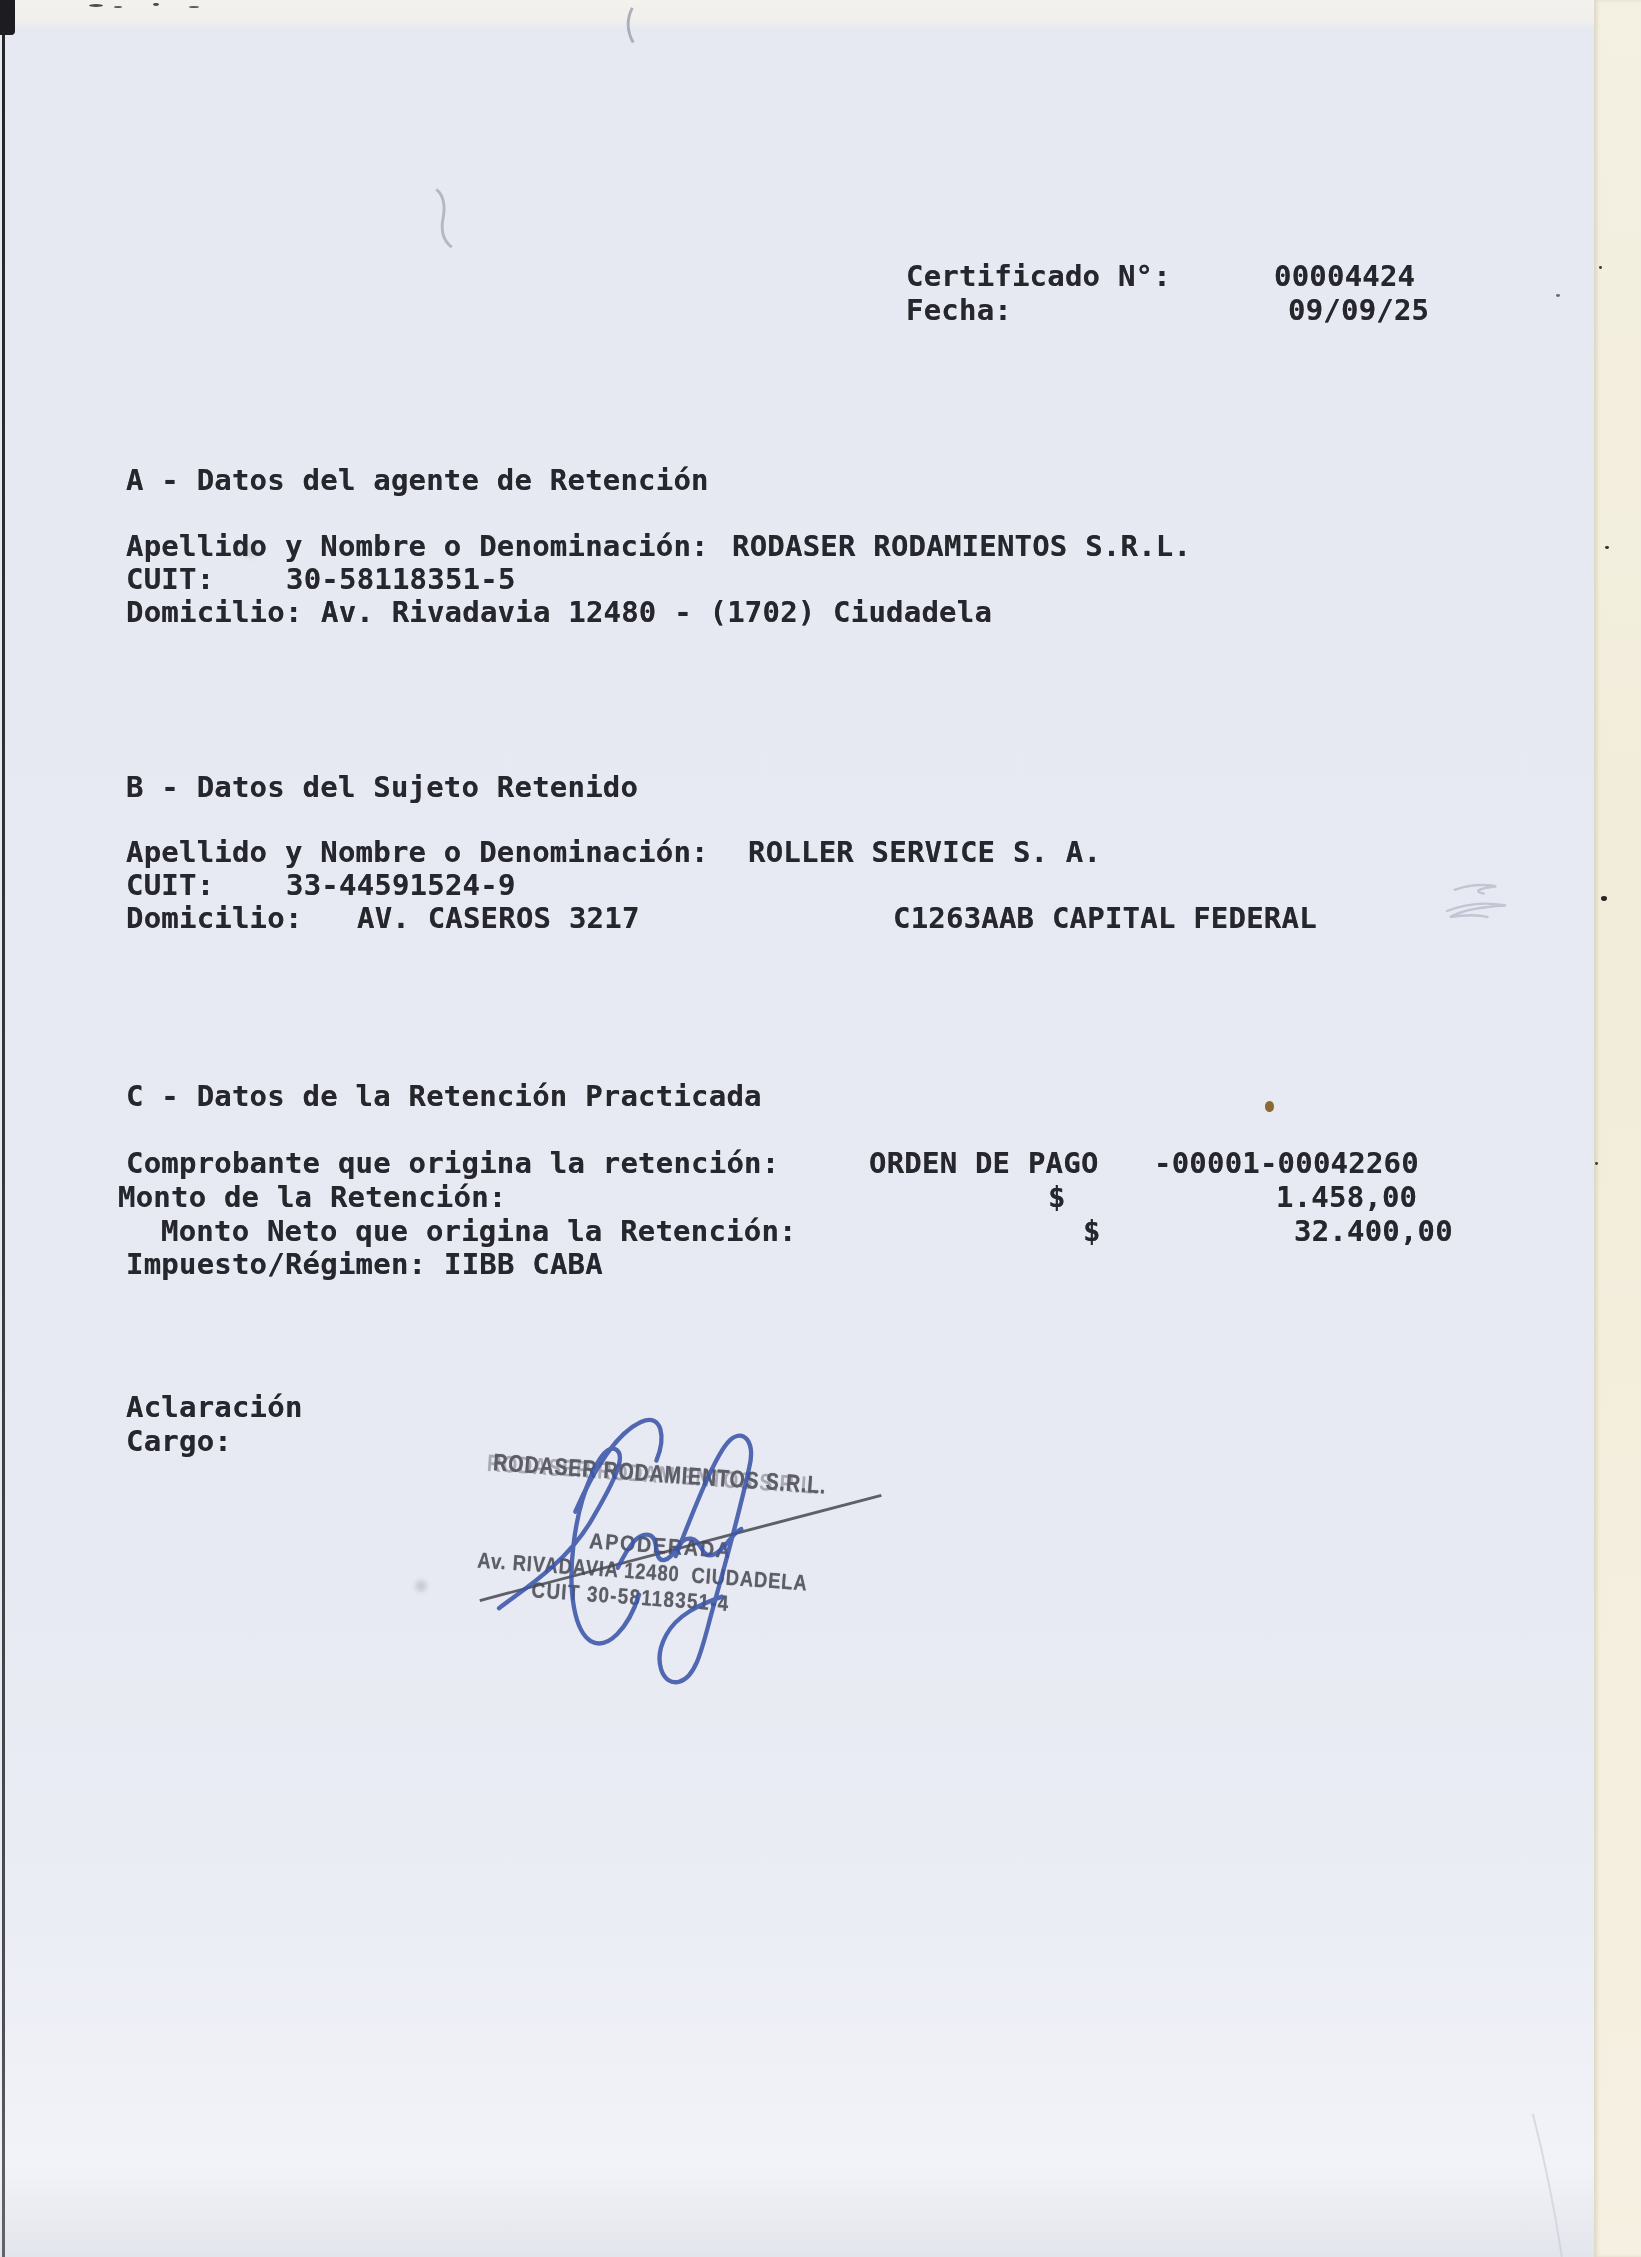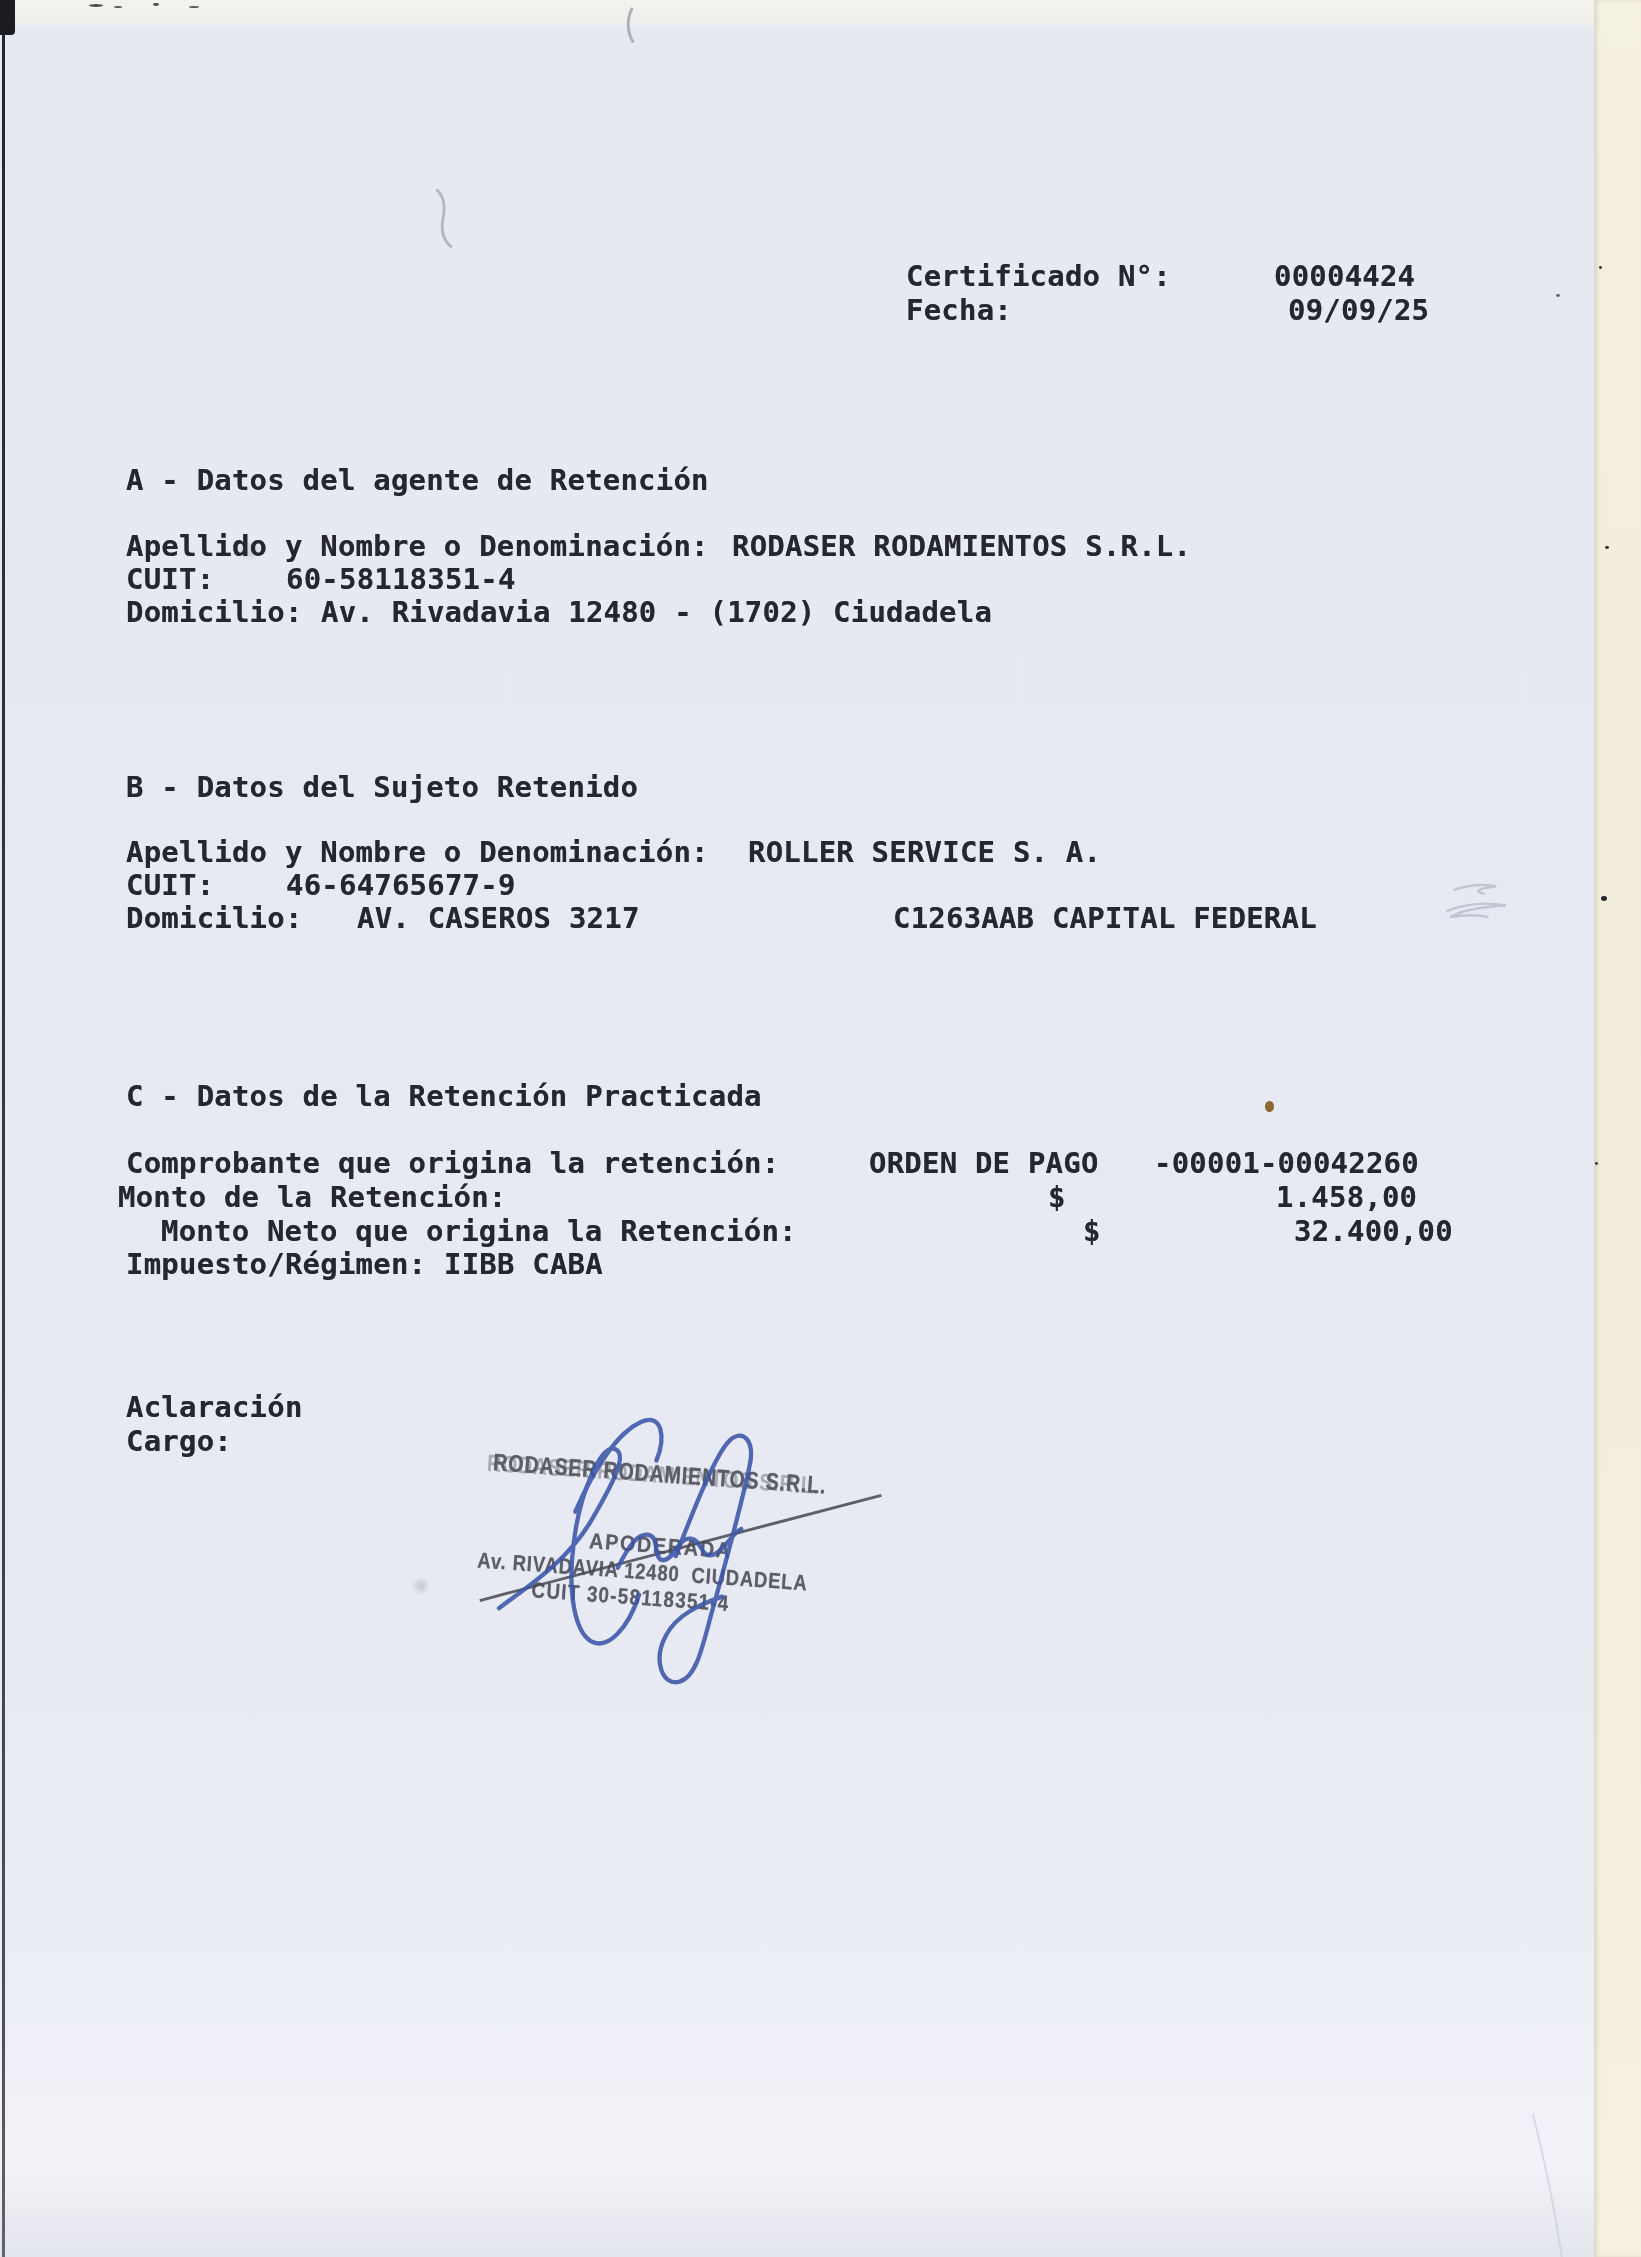--- a/index.html
+++ b/index.html
@@ -96,37 +96,37 @@
 
   <div class="tline" style="top:464px;">
     <span style="left:126px;">A - Datos del agente de Retención</span>
   </div>
   <div class="tline" style="top:530px;">
     <span style="left:126px;">Apellido y Nombre o Denominación:</span>
     <span style="left:732px;">RODASER RODAMIENTOS S.R.L.</span>
   </div>
   <div class="tline" style="top:563px;">
     <span style="left:126px;">CUIT:</span>
-    <span style="left:286px;">60-58118351-4</span>
+    <span style="left:286px;">30-58118351-5</span>
   </div>
   <div class="tline" style="top:596px;">
     <span style="left:126px;">Domicilio:</span>
     <span style="left:321px;">Av. Rivadavia 12480 - (1702) Ciudadela</span>
   </div>
 
   <div class="tline" style="top:771px;">
     <span style="left:126px;">B - Datos del Sujeto Retenido</span>
   </div>
   <div class="tline" style="top:836px;">
     <span style="left:126px;">Apellido y Nombre o Denominación:</span>
     <span style="left:748px;">ROLLER SERVICE S. A.</span>
   </div>
   <div class="tline" style="top:869px;">
     <span style="left:126px;">CUIT:</span>
-    <span style="left:286px;">46-64765677-9</span>
+    <span style="left:286px;">33-44591524-9</span>
   </div>
   <div class="tline" style="top:902px;">
     <span style="left:126px;">Domicilio:</span>
     <span style="left:357px;">AV. CASEROS 3217</span>
     <span style="left:893px;">C1263AAB CAPITAL FEDERAL</span>
   </div>
 
   <svg class="overlay" width="1641" height="2257" viewBox="0 0 1700 2338">
     <g stroke="#b9bdcb" stroke-width="2.5" fill="none" opacity=".8">
       <path d="M1506,922 q22,-8 44,-4 q-30,4 -12,8"></path>

